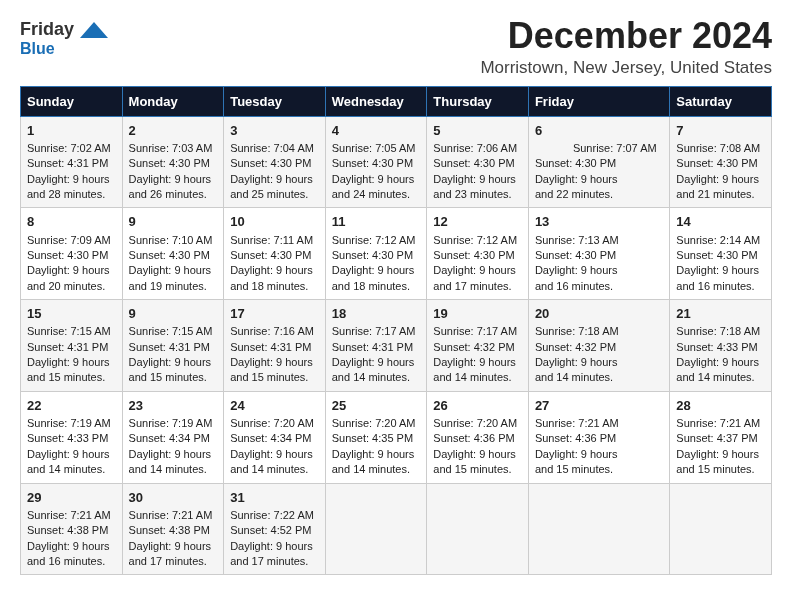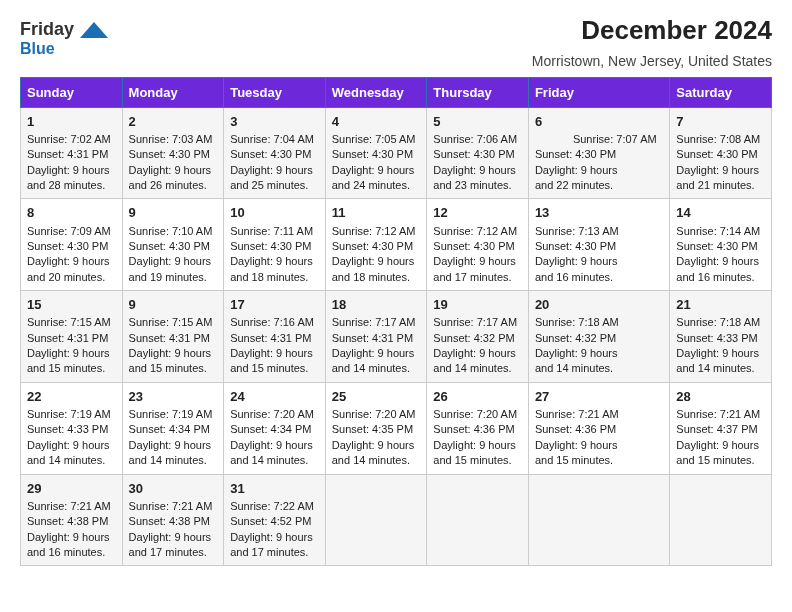--- a/index.html
+++ b/index.html
@@ -29,37 +29,37 @@
       line-height: 1.1;
     }
     .logo-row {
       display: flex;
       align-items: center;
     }
     .title-section {
       text-align: right;
     }
     .main-title {
-      font-size: 26px;
+      font-size: 36px;
       font-weight: bold;
       color: #222;
       line-height: 1.1;
     }
     .subtitle {
-      font-size: 14px;
+      font-size: 17px;
       color: #444;
-      margin-top: 8px;
+      margin-top: 2px;
     }
     table {
       width: 100%;
       border-collapse: collapse;
       font-size: 11px;
     }
     thead tr th {
-      background-color: #6d28d9;
+      background-color: #0f172a;
       color: white;
       padding: 7px 6px;
       text-align: left;
       font-size: 13px;
       font-weight: bold;
       border: 1px solid #2e74b5;
     }
     tbody tr td {
       border: 1px solid #ccc;
       padding: 5px 6px;
@@ -169,21 +169,21 @@
 Daylight: 9 hours
 and 18 minutes.</span></td>
         <td><span class="day-num">12</span><span class="day-info" style="white-space: pre-line;">Sunrise: 7:12 AM
 Sunset: 4:30 PM
 Daylight: 9 hours
 and 17 minutes.</span></td>
         <td><span class="day-num">13</span><span class="day-info" style="white-space: pre-line;">Sunrise: 7:13 AM
 Sunset: 4:30 PM
 Daylight: 9 hours
 and 16 minutes.</span></td>
-        <td><span class="day-num">14</span><span class="day-info" style="white-space: pre-line;">Sunrise: 7:14 AM
+        <td><span class="day-num">14</span><span class="day-info" style="white-space: pre-line;">Sunrise: 2:14 AM
 Sunset: 4:30 PM
 Daylight: 9 hours
 and 16 minutes.</span></td>
       </tr>
       <tr>
         <td><span class="day-num">15</span><span class="day-info" style="white-space: pre-line;">Sunrise: 7:15 AM
 Sunset: 4:31 PM
 Daylight: 9 hours
 and 15 minutes.</span></td>
         <td><span class="day-num">9</span><span class="day-info" style="white-space: pre-line;">Sunrise: 7:15 AM

